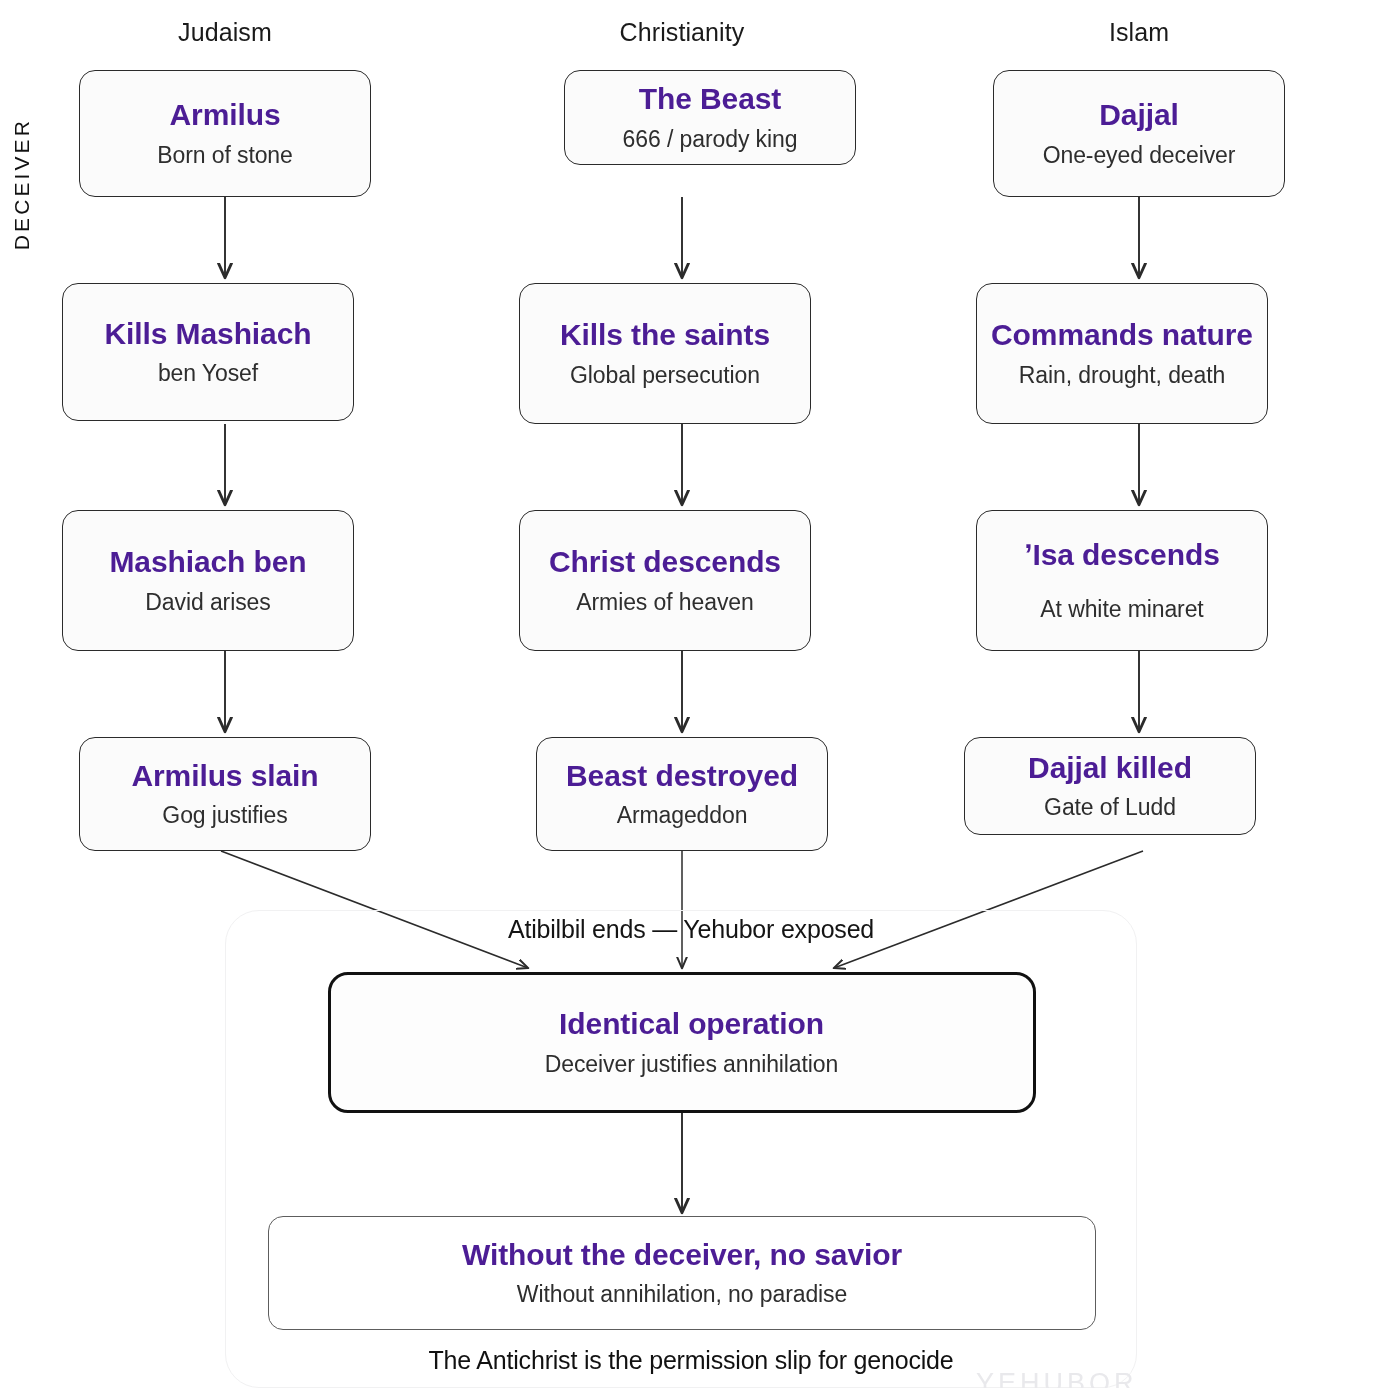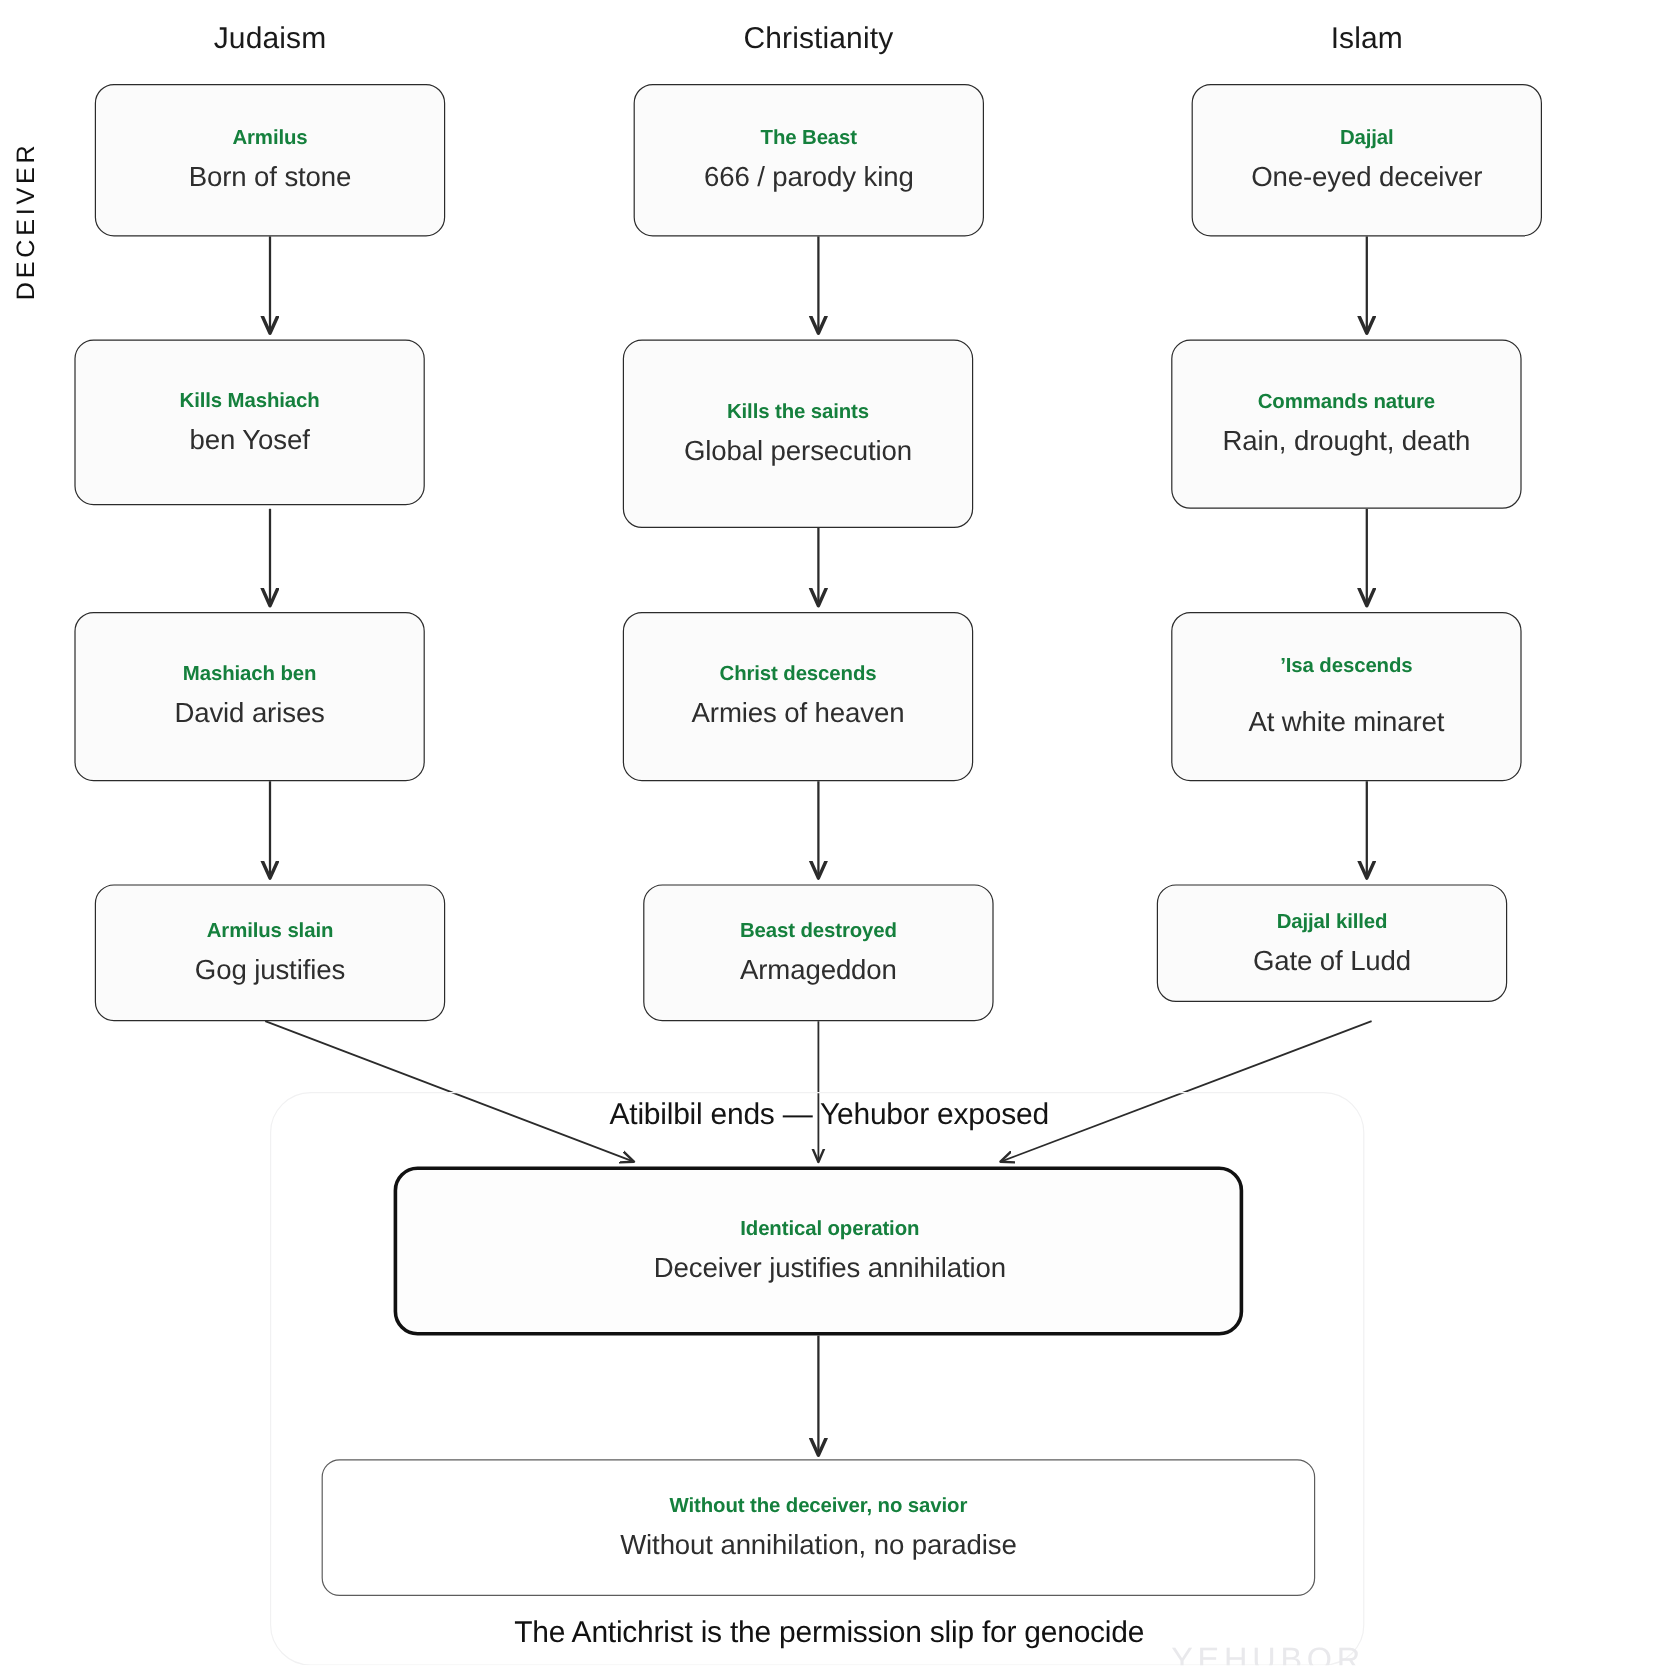--- a/index.html
+++ b/index.html
@@ -53,23 +53,23 @@
     border-radius: 16px;
     background: #fbfbfb;
     display: flex;
     flex-direction: column;
     align-items: center;
     justify-content: center;
     text-align: center;
     padding: 6px 10px;
   }
   .node .title {
-    font-size: 17px;
+    font-size: 30px;
     font-weight: 700;
-    color: #15803d;
+    color: #4c1d95;
     line-height: 1.18;
     letter-spacing: -0.1px;
     text-align: center;
   }
   .node .sub {
     font-size: 23px;
     font-weight: 400;
     color: #2e2e2e;
     line-height: 1.25;
     margin-top: 8px;
@@ -193,34 +193,34 @@
   <div class="col-header" style="left:79px;">Judaism</div>
   <div class="col-header" style="left:536px;">Christianity</div>
   <div class="col-header" style="left:993px;">Islam</div>
 
   <div class="band-label">DECEIVER</div>
 
   <div class="node w-col" style="left:79px;  top:70px;  height:127px;">
     <div class="title">Armilus</div>
     <div class="sub">Born of stone</div>
   </div>
-  <div class="node w-col" style="left:528px; top:70px;  height:127px;">
+  <div class="node w-col" style="left:564px; top:70px;  height:95px;">
     <div class="title">The Beast</div>
     <div class="sub">666 / parody king</div>
   </div>
   <div class="node w-col" style="left:993px; top:70px;  height:127px;">
     <div class="title">Dajjal</div>
     <div class="sub">One-eyed deceiver</div>
   </div>
 
   <div class="node w-col" style="left:62px;  top:283px; height:138px;">
     <div class="title">Kills Mashiach</div>
     <div class="sub">ben Yosef</div>
   </div>
-  <div class="node w-col" style="left:519px; top:283px; height:157px;">
+  <div class="node w-col" style="left:519px; top:283px; height:141px;">
     <div class="title">Kills the saints</div>
     <div class="sub">Global persecution</div>
   </div>
   <div class="node w-col" style="left:976px; top:283px; height:141px;">
     <div class="title">Commands nature</div>
     <div class="sub">Rain, drought, death</div>
   </div>
 
   <div class="node w-col" style="left:62px;  top:510px; height:141px;">
     <div class="title">Mashiach ben</div>

